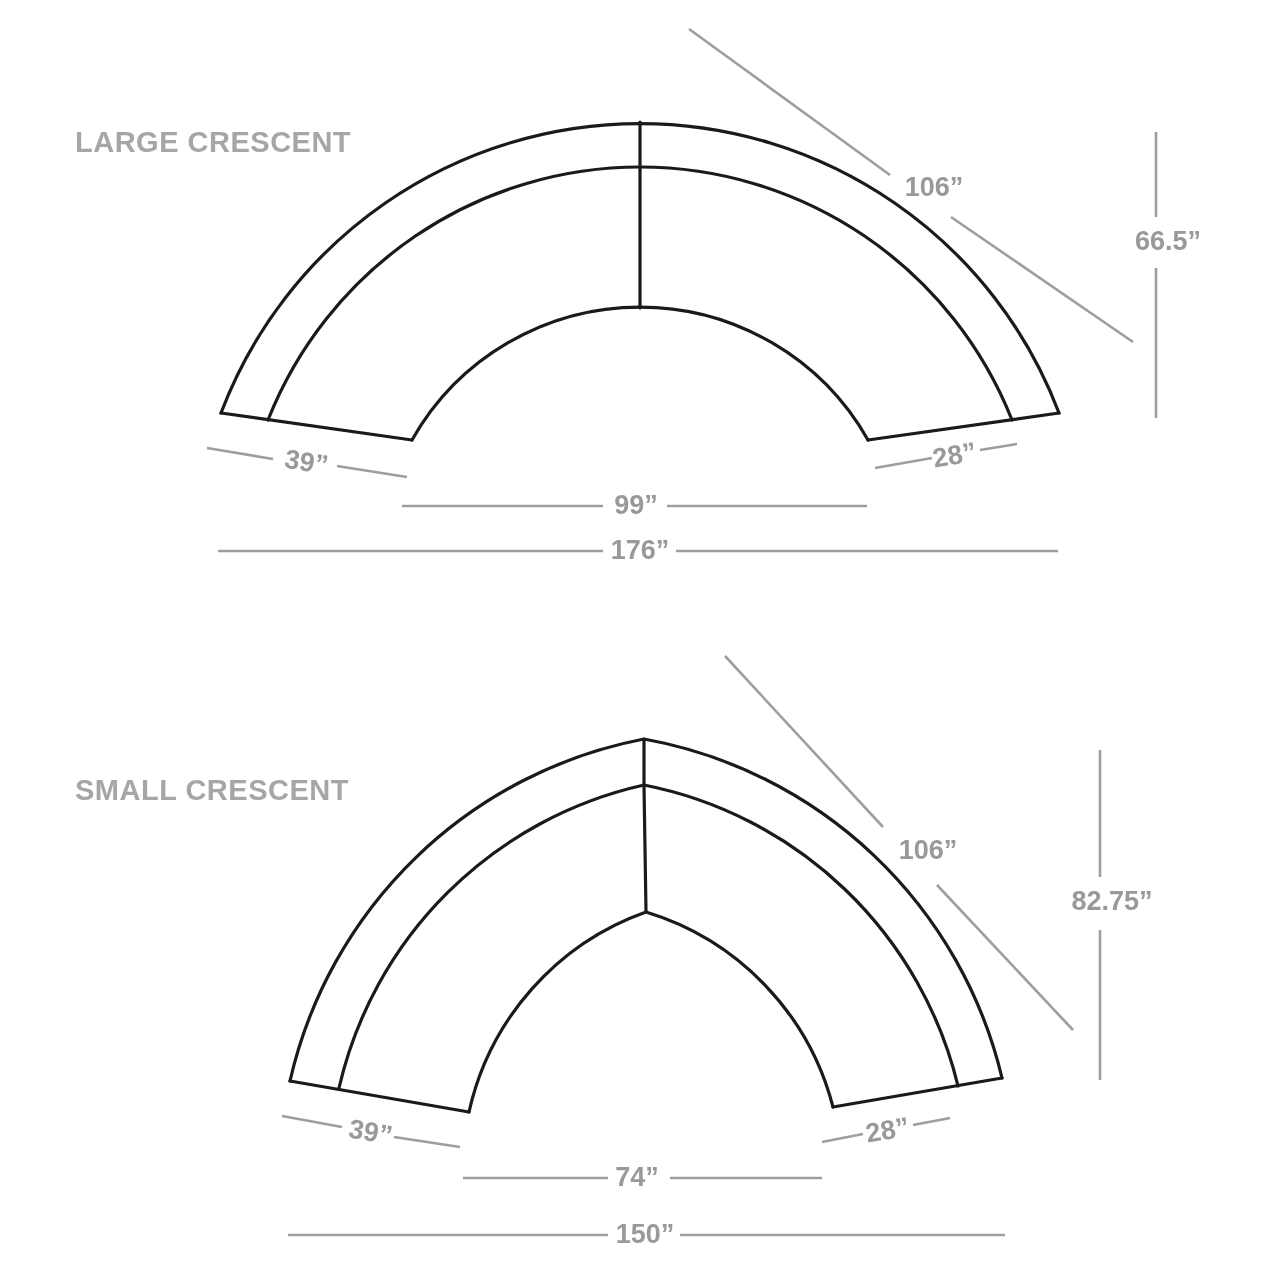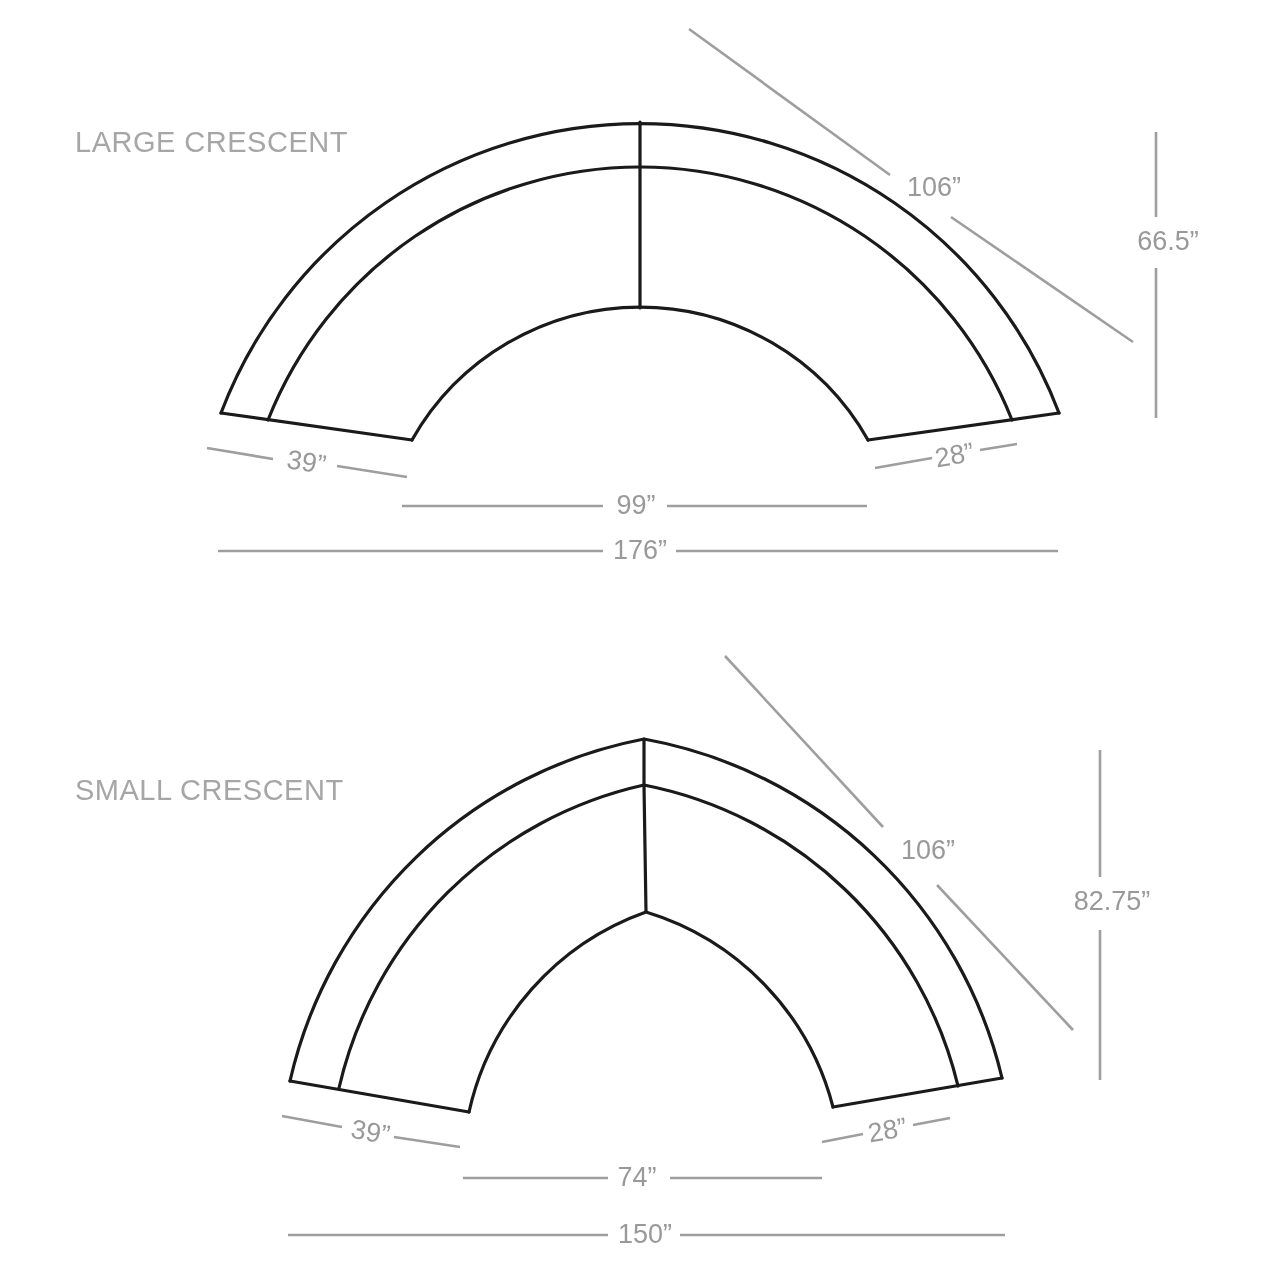--- a/index.html
+++ b/index.html
@@ -6,20 +6,21 @@
     margin: 0;
     padding: 0;
     background: #ffffff;
   }
   .canvas {
     position: relative;
     width: 1280px;
     height: 1280px;
     background: #ffffff;
     font-family: "Liberation Sans", sans-serif;
+    font-weight: bold;
   }
   svg { display: block; }
   .outline {
     fill: none;
     stroke: #1a1a1a;
     stroke-width: 3.2;
     stroke-linecap: round;
     stroke-linejoin: round;
   }
   .dimline {

